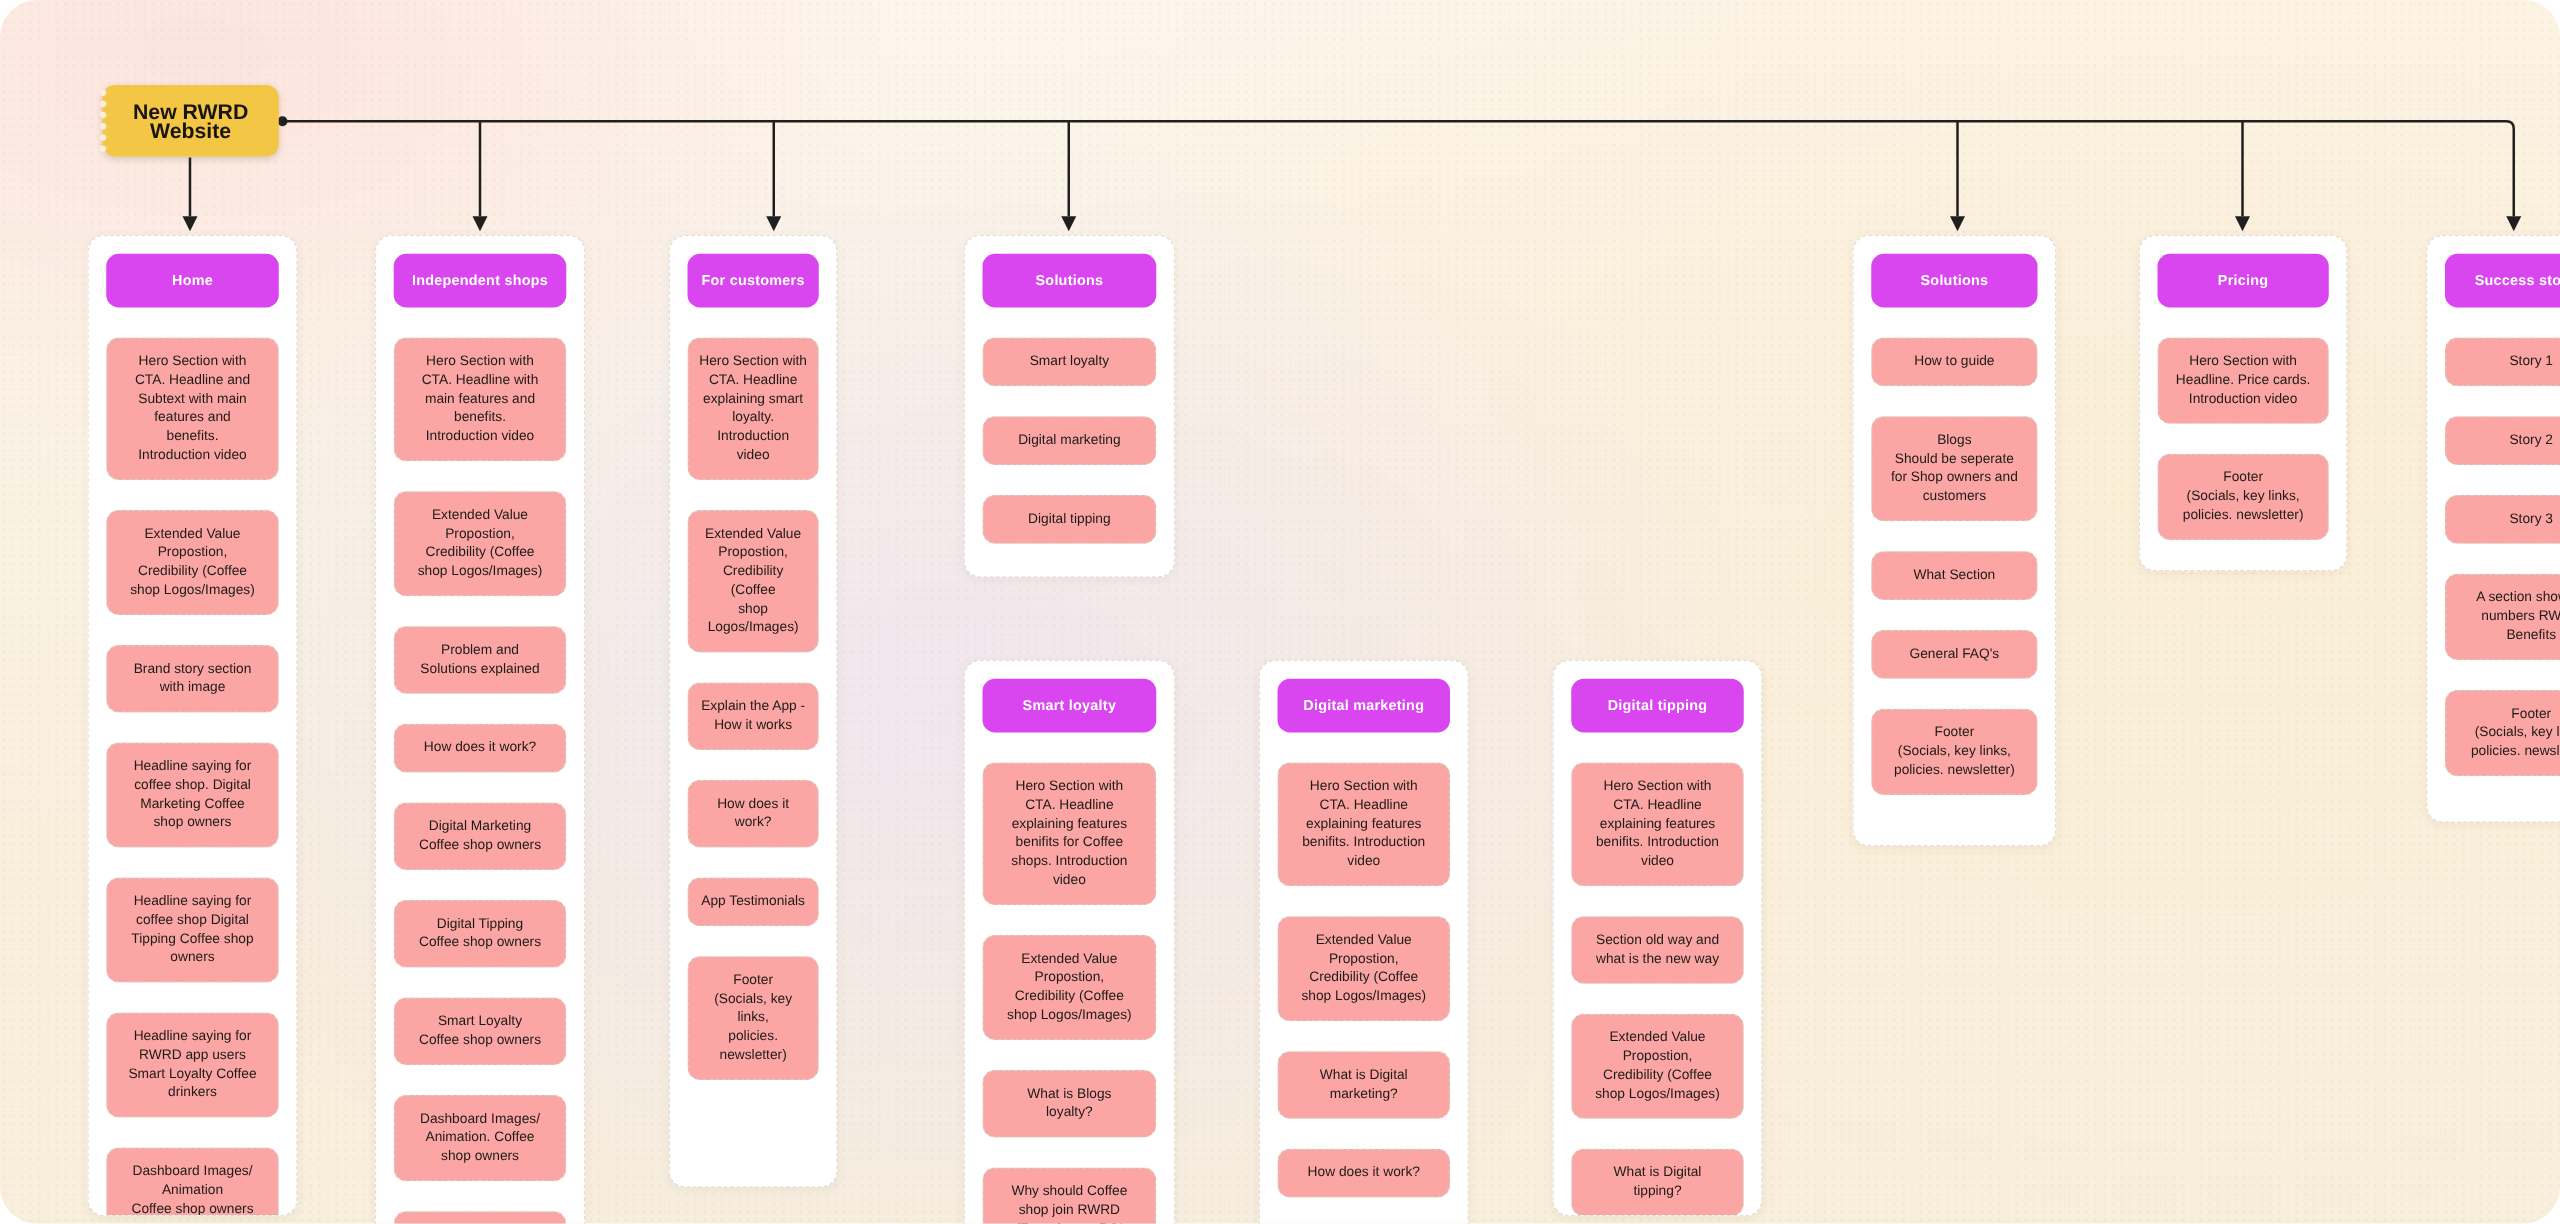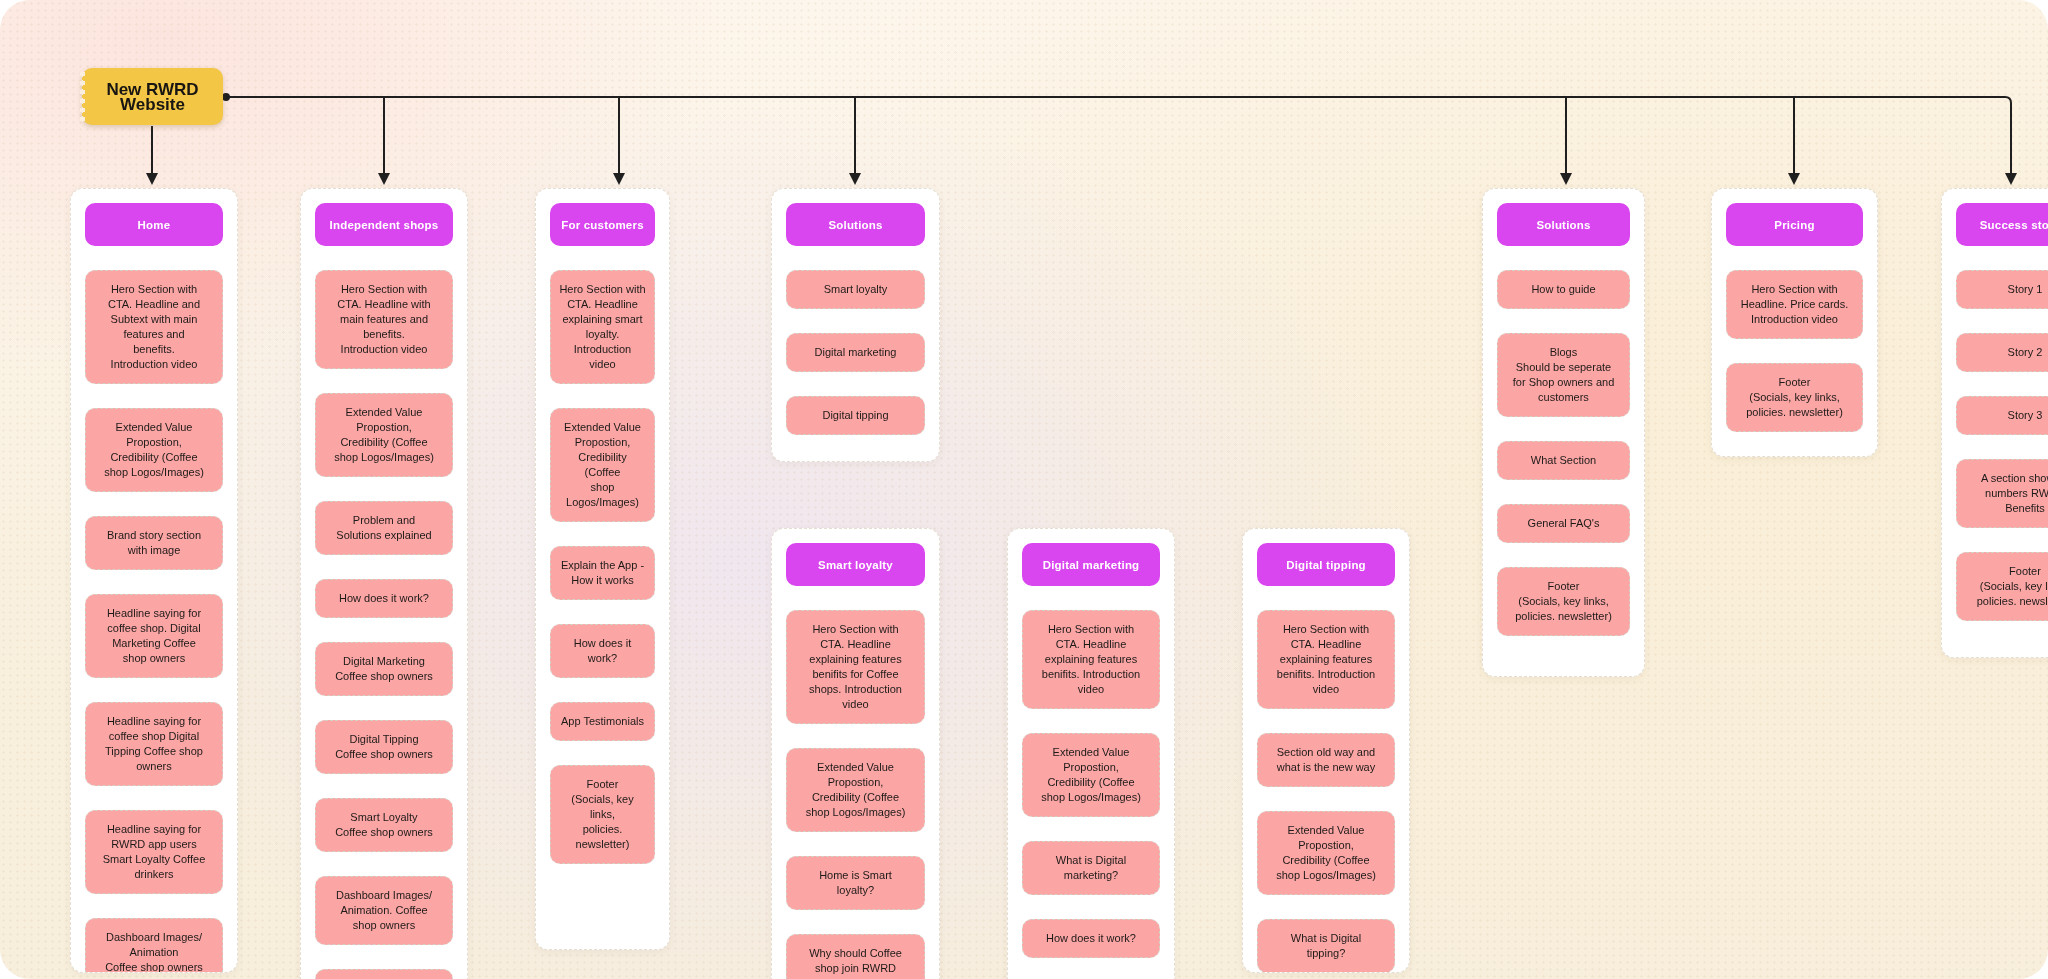--- a/index.html
+++ b/index.html
@@ -192,21 +192,21 @@
       <div class="card">Hero Section with
 CTA. Headline
 explaining features
 benifits for Coffee
 shops. Introduction
 video</div>
       <div class="card">Extended Value
 Propostion,
 Credibility (Coffee
 shop Logos/Images)</div>
-      <div class="card">Home is Smart
+      <div class="card">What is Blogs
 loyalty?</div>
       <div class="card">Why should Coffee
 shop join RWRD
 (Focusing on ROI</div>
     </div>
     <div class="column" style="left: 1007px; top: 528px; width: 168px; height: 470px;">
       <div class="header-pill">Digital marketing</div>
       <div class="card">Hero Section with
 CTA. Headline
 explaining features

